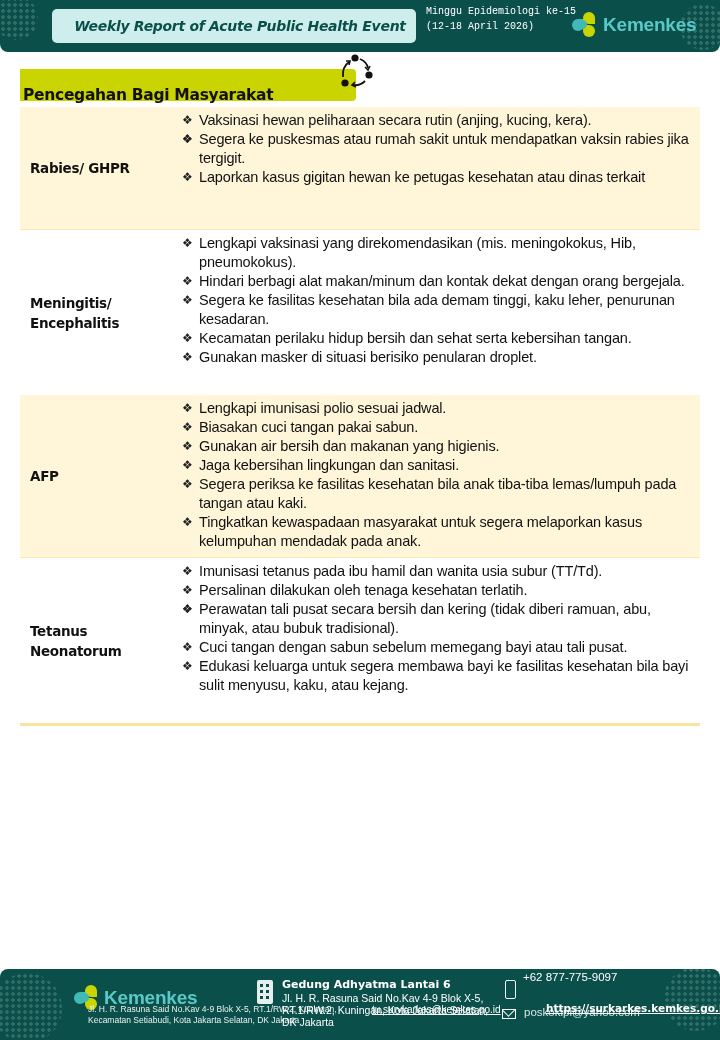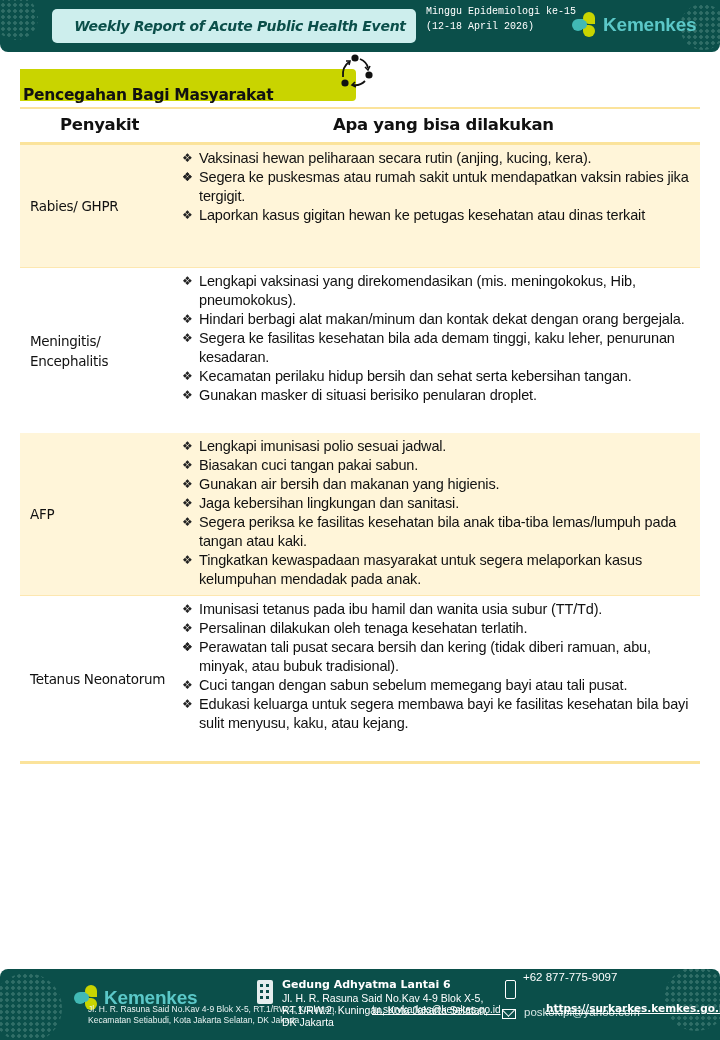--- a/index.html
+++ b/index.html
@@ -22,21 +22,21 @@
   .section-title { position: absolute; left: 23px; top: 86px; font-family: "DejaVu Sans", sans-serif; font-weight: bold; font-size: 15.5px; color: #111; letter-spacing: -0.3px; }
   .cycle-icon { position: absolute; left: 336px; top: 53px; width: 40px; height: 38px; }
 
   
   .table { position: absolute; left: 20px; top: 107px; width: 680px; }
   .hdr { height: 38px; border-top: 2px solid #fbe39b; border-bottom: 3px solid #fbe39b; display: flex; align-items: center; position: relative; }
   .hdr .c1 { position: absolute; left: 40px; top: 6px; font-size: 16.5px; font-weight: bold; letter-spacing: -0.3px; font-family: "DejaVu Sans", sans-serif; }
   .hdr .c2 { position: absolute; left: 313px; top: 6px; font-size: 16.5px; font-weight: bold; letter-spacing: -0.3px; font-family: "DejaVu Sans", sans-serif; }
   .row { display: flex; align-items: stretch; }
   .row.shaded { background: #fff5d9; }
-  .row .disease { width: 160px; display: flex; align-items: center; padding-left: 10px; font-family: "DejaVu Sans", sans-serif; font-weight: normal; font-size: 13.5px; line-height: 20px; letter-spacing: -0.3px; }
+  .row .disease { width: 160px; display: flex; align-items: center; padding-left: 10px; font-family: "DejaVu Sans", sans-serif; font-weight: bold; font-size: 13.5px; line-height: 20px; letter-spacing: -0.3px; }
   .row .actions { flex: 1; padding: 4px 0 4px 0; }
   .row ul { list-style: none; }
   .row li { position: relative; padding-left: 17px; font-family: "Liberation Sans", sans-serif; font-size: 14.5px; line-height: 19px; color: #111; letter-spacing: -0.15px; }
   .row li .b { position: absolute; left: 0; top: 0; font-size: 12px; color: #222; }
   .r1 { height: 122px; }
   .r2 { height: 166px; border-top: 1px solid #fde7b0; }
   .r3 { height: 162px; }
   .r4 { height: 166px; border-top: 1px solid #fde7b0; }
   .r1 .actions { padding-left: 2px; }
   .r2 .actions, .r3 .actions, .r4 .actions { padding-left: 2px; }
@@ -91,24 +91,20 @@
   <circle cx="9" cy="30" r="3.6" fill="#111"></circle>
   <path d="M24 6 Q31 9 32 15" stroke="#111" stroke-width="1.8" fill="none"></path>
   <path d="M29 14 L32 17 L34 13" stroke="#111" stroke-width="1.6" fill="none"></path>
   <path d="M29 28 Q24 33 17 32" stroke="#111" stroke-width="1.8" fill="none"></path>
   <path d="M19 29 L16 32 L20 34" stroke="#111" stroke-width="1.6" fill="none"></path>
   <path d="M7 24 Q6 14 13 9" stroke="#111" stroke-width="1.8" fill="none"></path>
   <path d="M10 8 L14 8 L13 12" stroke="#111" stroke-width="1.6" fill="none"></path>
 </svg>
 
 <div class="table">
-  <div class="hdr">
-    <span class="c1">Penyakit</span>
-    <span class="c2">Apa yang bisa dilakukan</span>
-  </div>
 
   <div class="row shaded r1">
     <div class="disease">Rabies/ GHPR</div>
     <div class="actions">
       <ul>
         <li><span class="b">❖</span><span>Vaksinasi hewan peliharaan secara rutin (anjing, kucing, kera).</span></li>
         <li><span class="b">❖</span></li>
         <li><span class="b">❖</span><span>Segera ke puskesmas atau rumah sakit untuk mendapatkan vaksin rabies jika tergigit.</span></li>
         <li><span class="b">❖</span><span>Laporkan kasus gigitan hewan ke petugas kesehatan atau dinas terkait</span></li>
       </ul>

